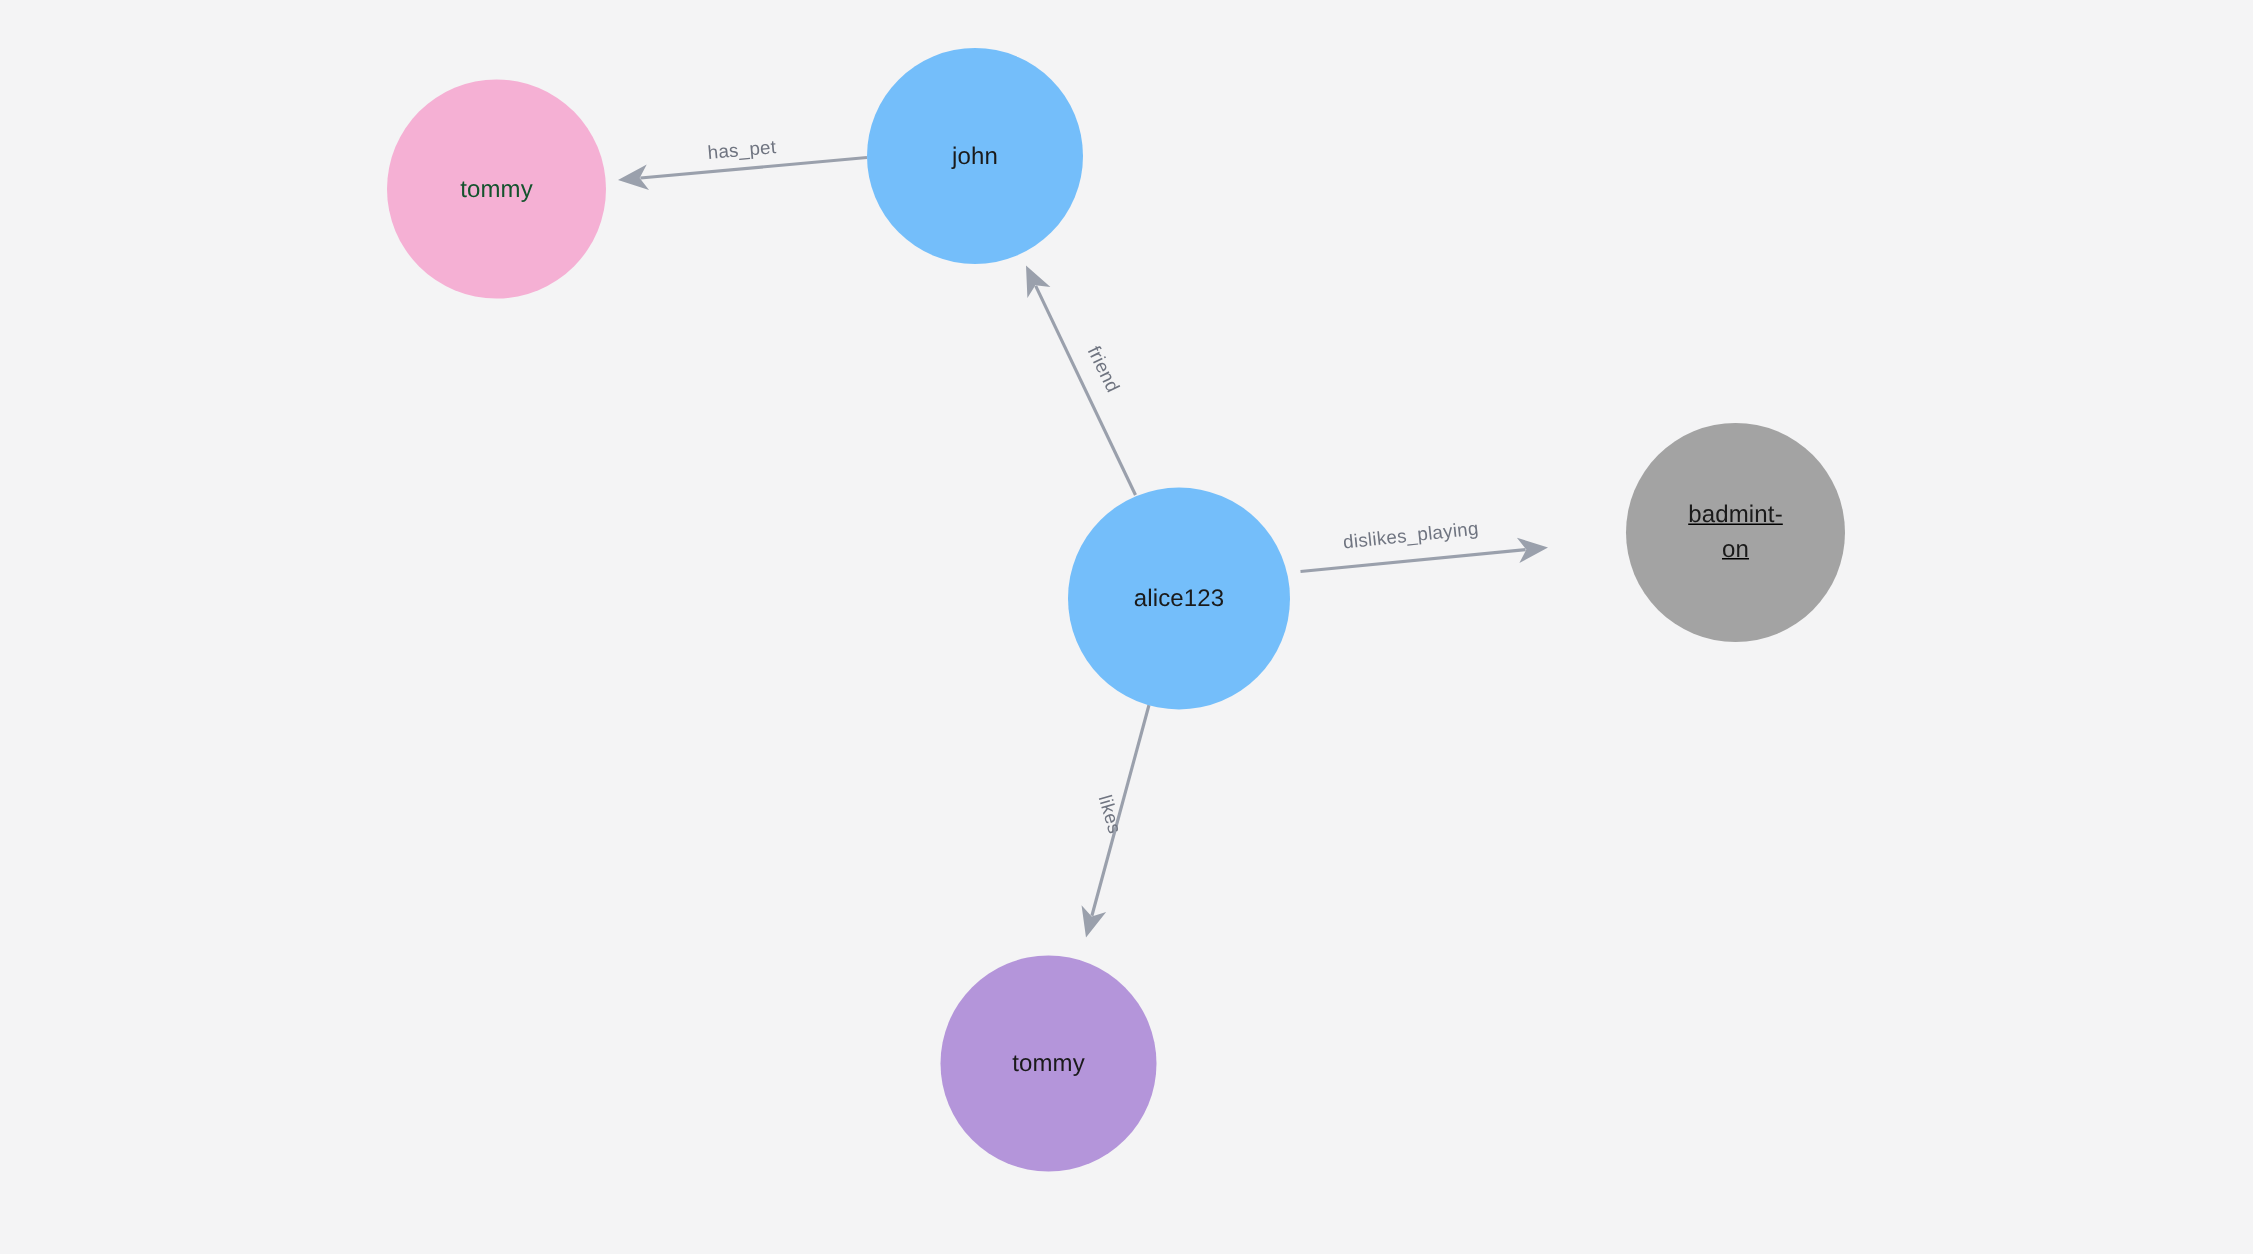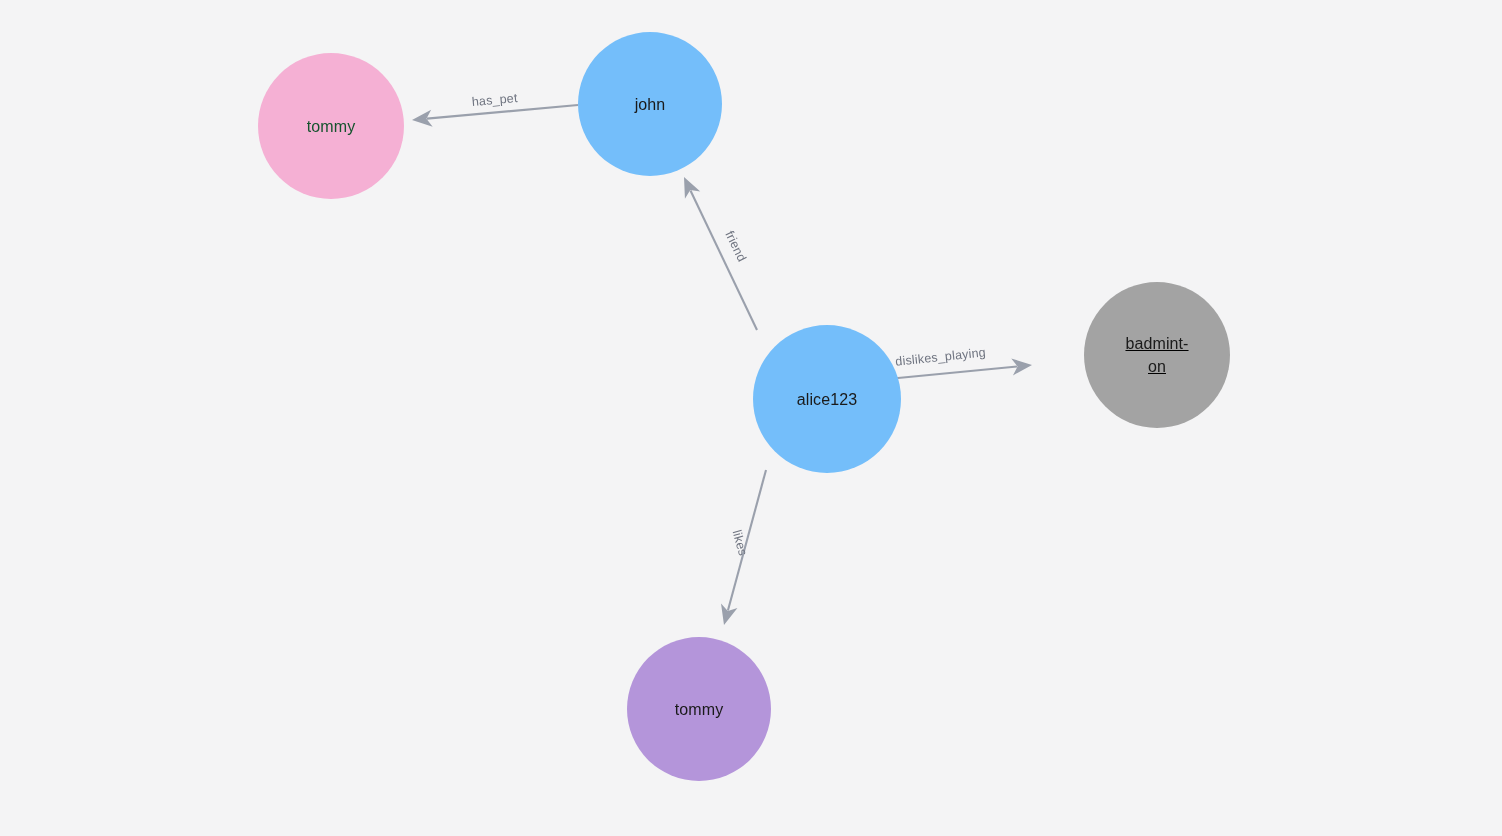--- a/index.html
+++ b/index.html
@@ -88,21 +88,21 @@
       </g>
     </svg>
 
   <div id="node-layer">
       <div class="graph-node" style="left: 258px; top: 53px; width: 146px; height: 146px; background: rgb(245, 176, 212);">
         <span class="graph-node-label" style="color: #14532d;">tommy</span>
       </div>
       <div class="graph-node" style="left: 578px; top: 32px; width: 144px; height: 144px; background: rgb(116, 190, 250);">
         <span class="graph-node-label" style="color: rgb(26, 26, 26);">john</span>
       </div>
-      <div class="graph-node" style="left: 753px; top: 325px; width: 148px; height: 148px; background: rgb(116, 190, 250);">
+      <div class="graph-node" style="left: 712px; top: 325px; width: 148px; height: 148px; background: rgb(116, 190, 250);">
         <span class="graph-node-label" style="color: rgb(26, 26, 26);">alice123</span>
       </div>
       <div class="graph-node" style="left: 1084px; top: 282px; width: 146px; height: 146px; background: #a3a3a3; text-decoration: underline;">
         <span class="graph-node-label" style="color: rgb(26, 26, 26);">badmint-
 on</span>
       </div>
       <div class="graph-node" style="left: 627px; top: 637px; width: 144px; height: 144px; background: rgb(180, 149, 218);">
         <span class="graph-node-label" style="color: rgb(26, 26, 26);">tommy</span>
       </div>
     </div>

